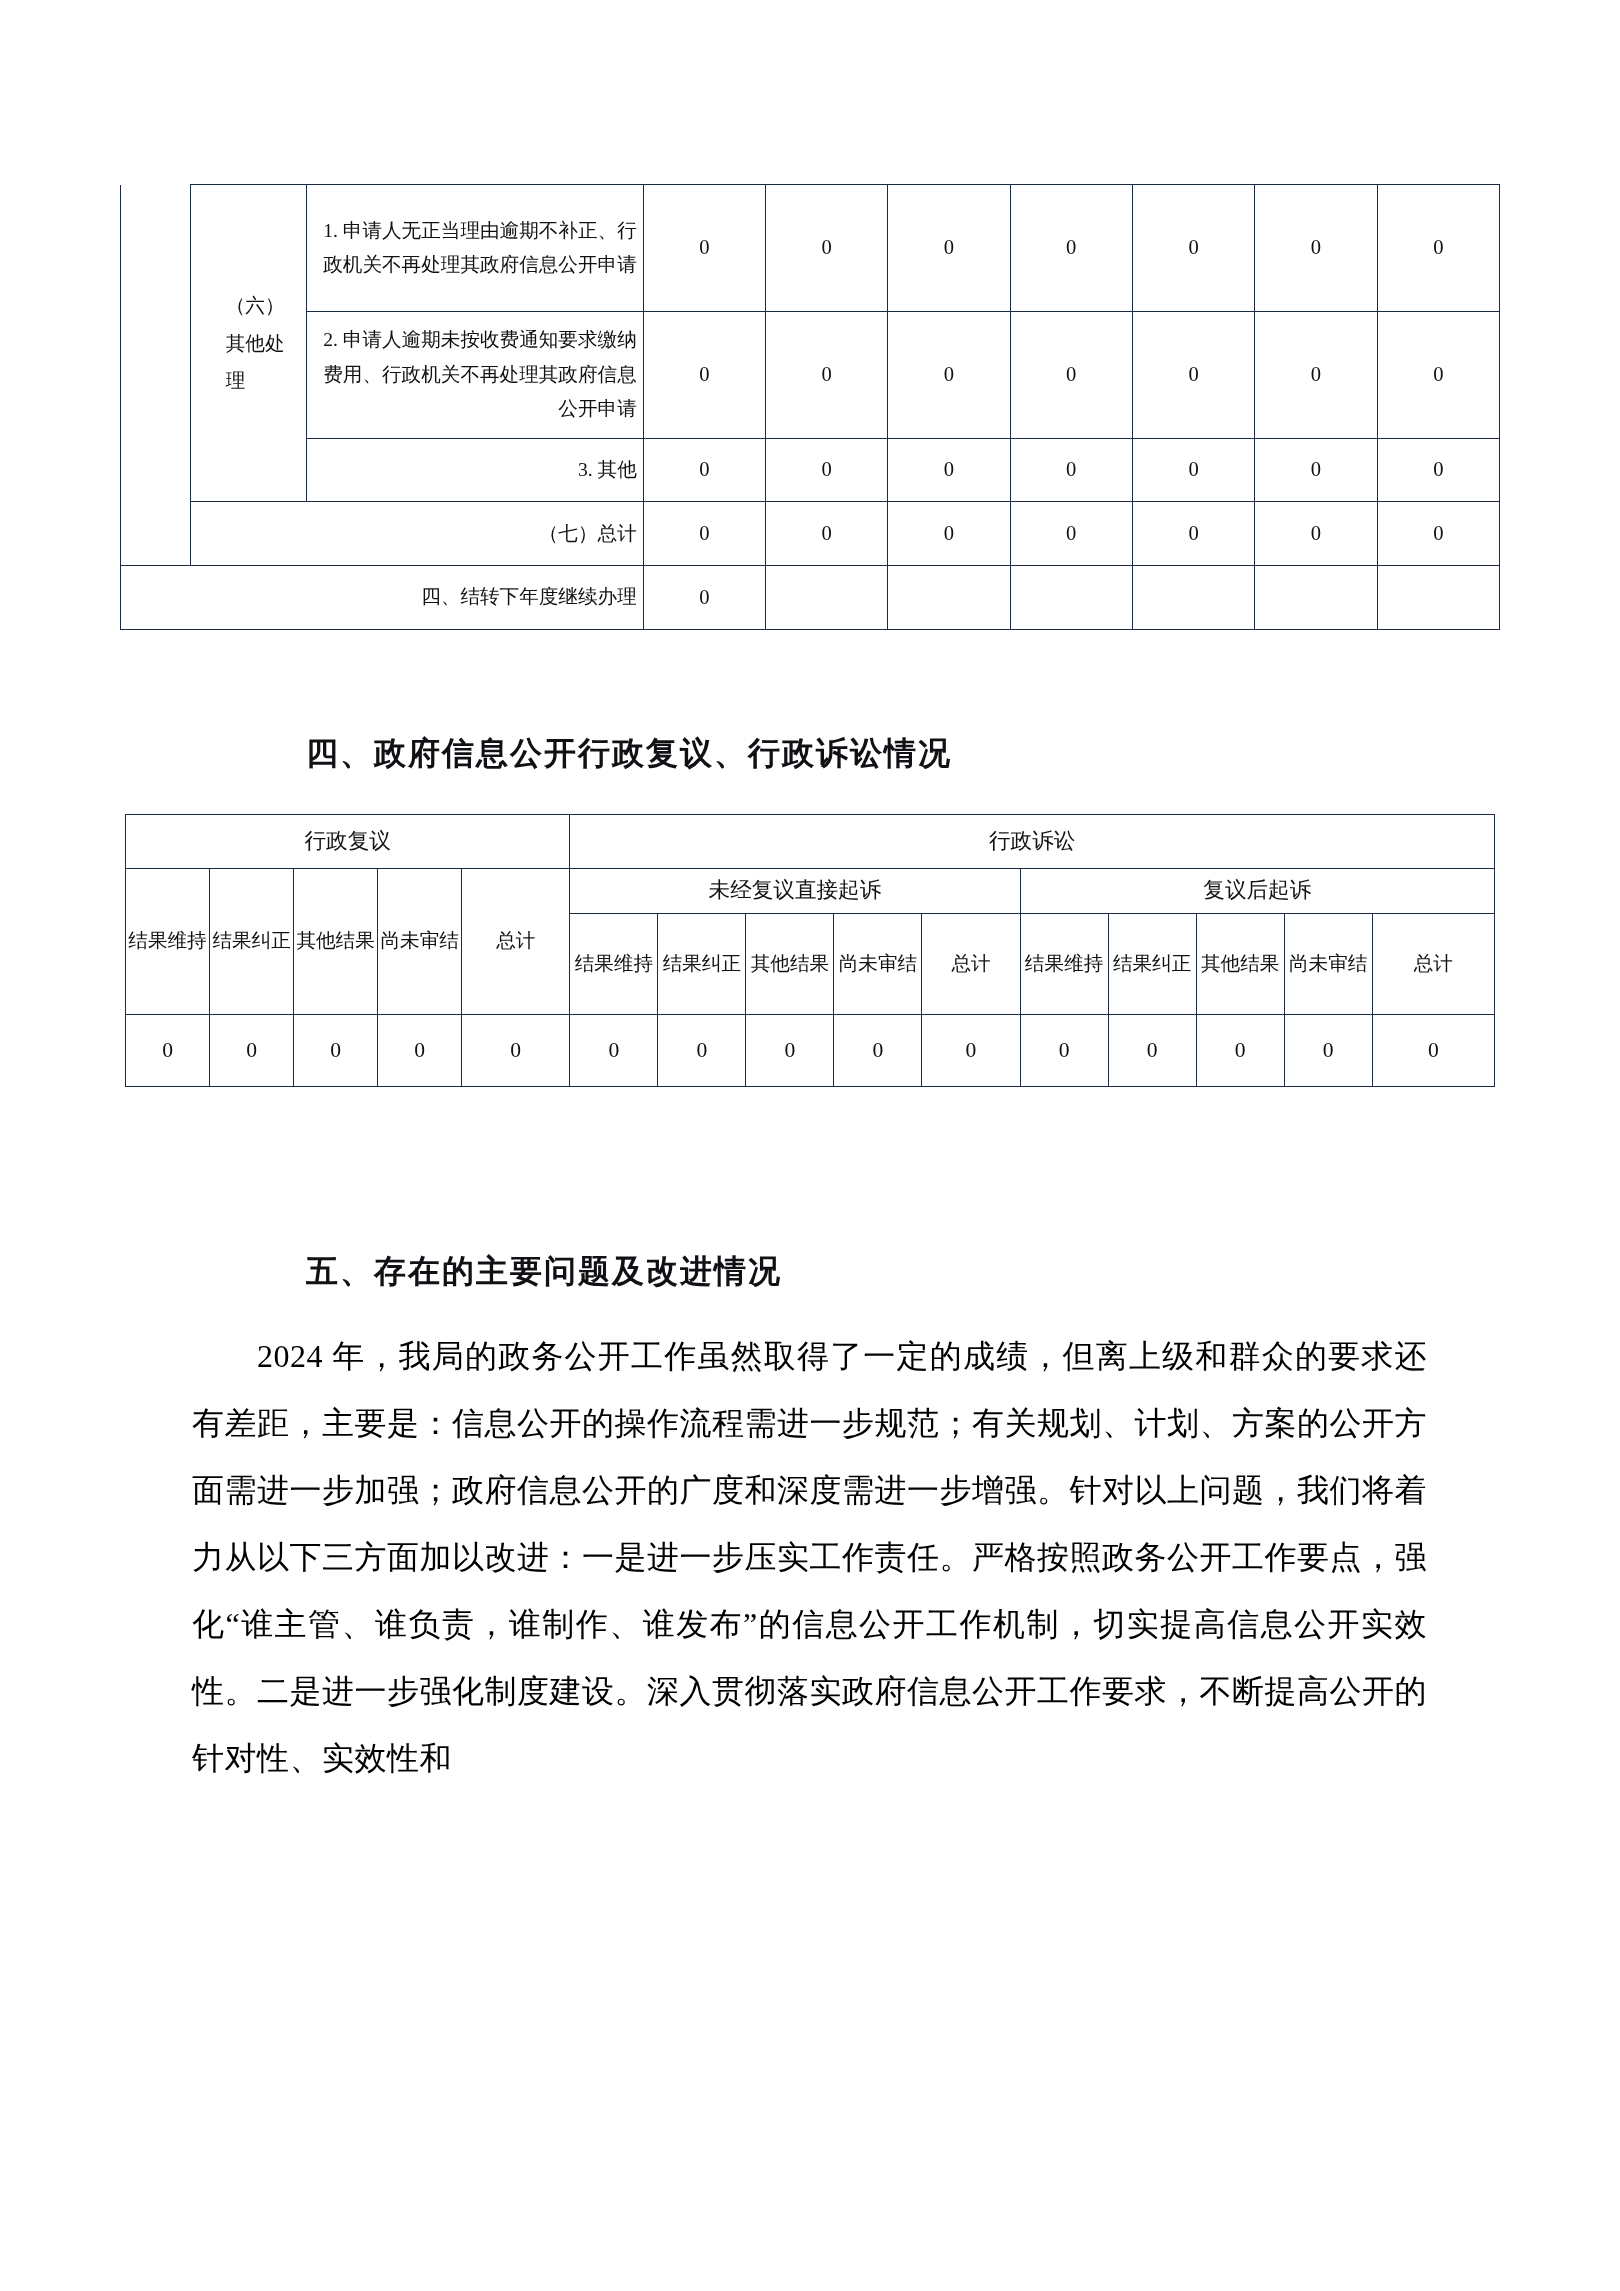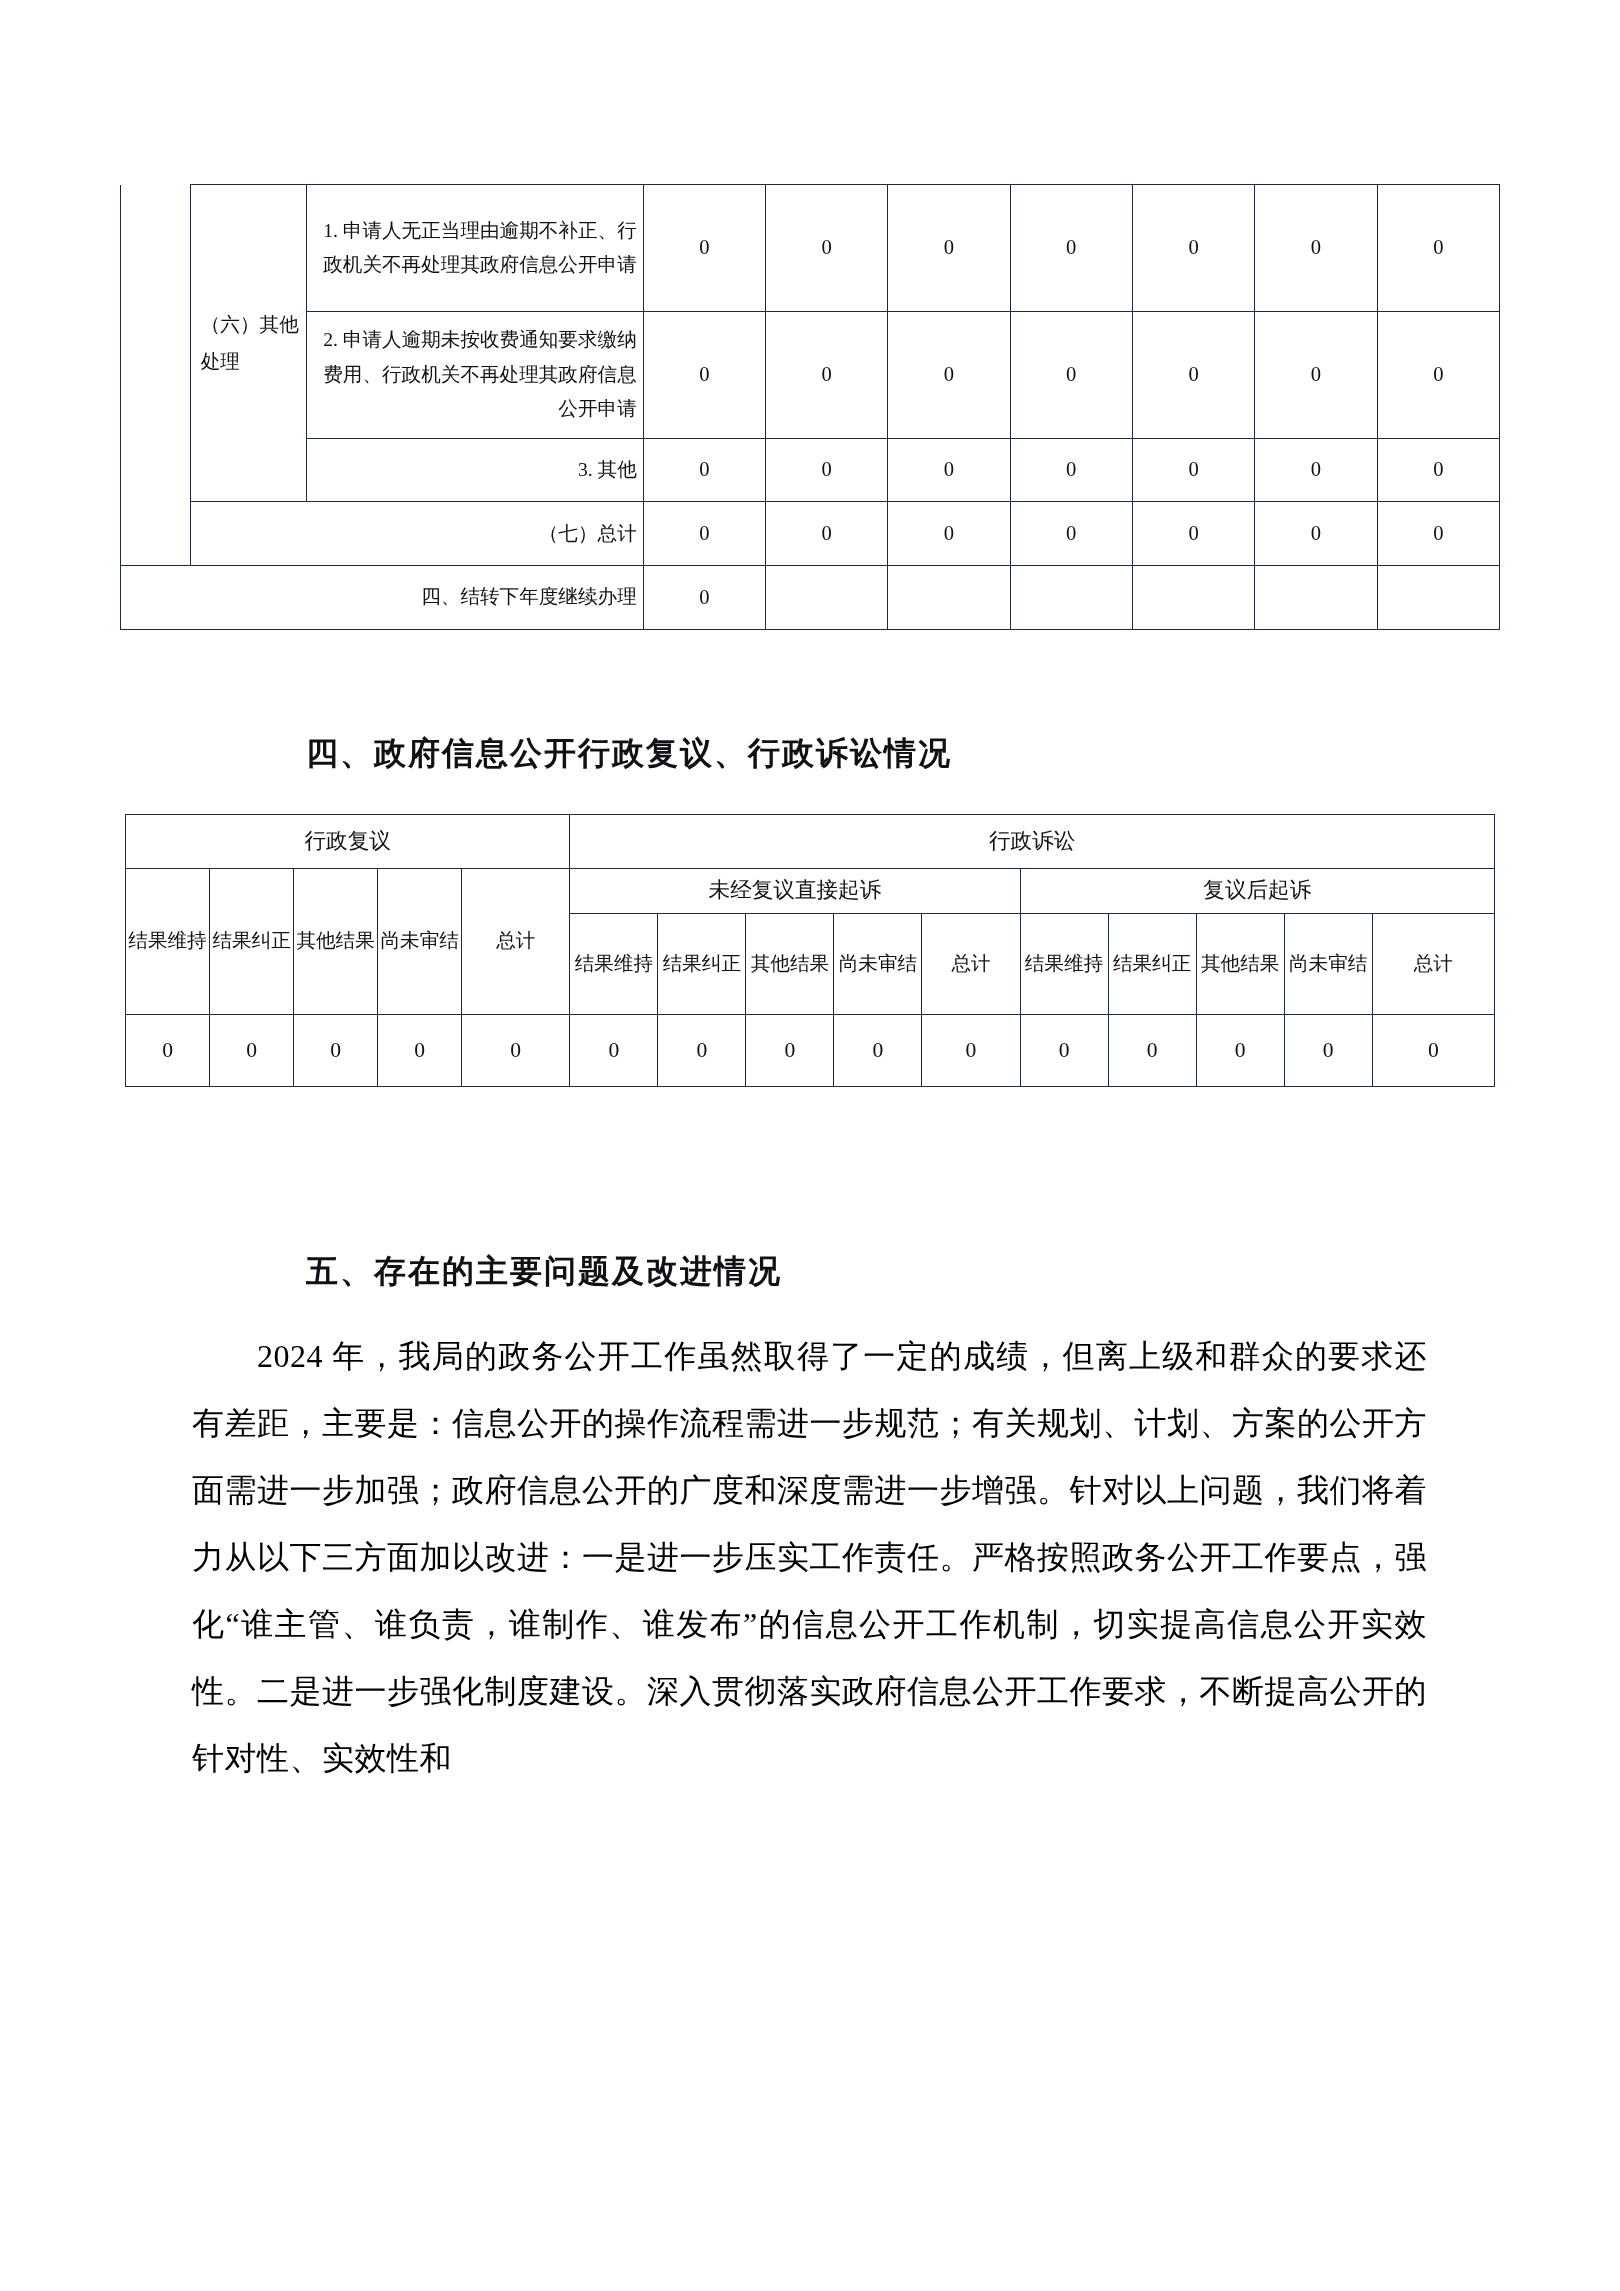--- a/index.html
+++ b/index.html
@@ -51,21 +51,21 @@
     height: 39px;
     padding: 3.9px 5.9px;
   }
   .tbl1 td.lbl-left {
     text-align: right;
     padding-left: 13.7px;
     line-height: 1.75;
   }
   .tbl1 td.lbl-cat {
     text-align: left;
-    padding-left: 10px;
+    padding-left: 35px;
     line-height: 1.9;
   }
   .tbl1 td.num {
     font-size: 20.6px;
   }
   .tbl1 td.blank-left {
     border-top: none;
     border-left: 1.5px solid #1d2a44;
     border-bottom: none;
   }

